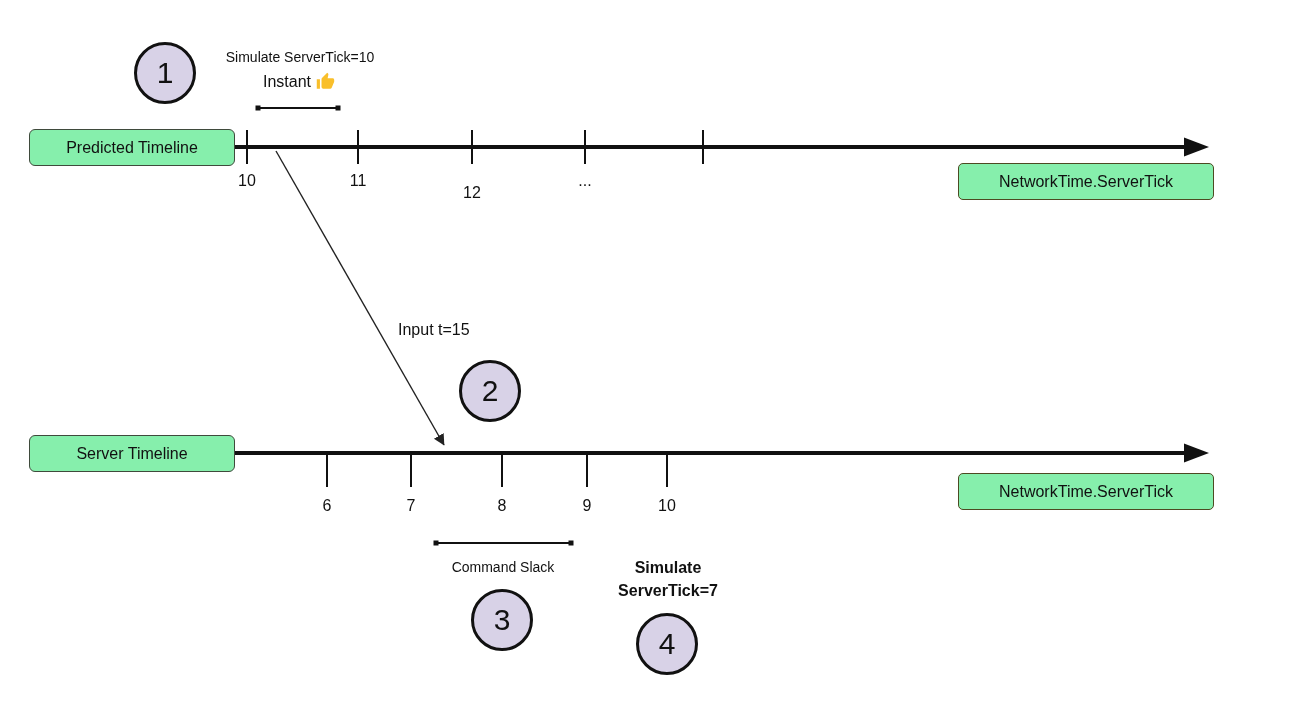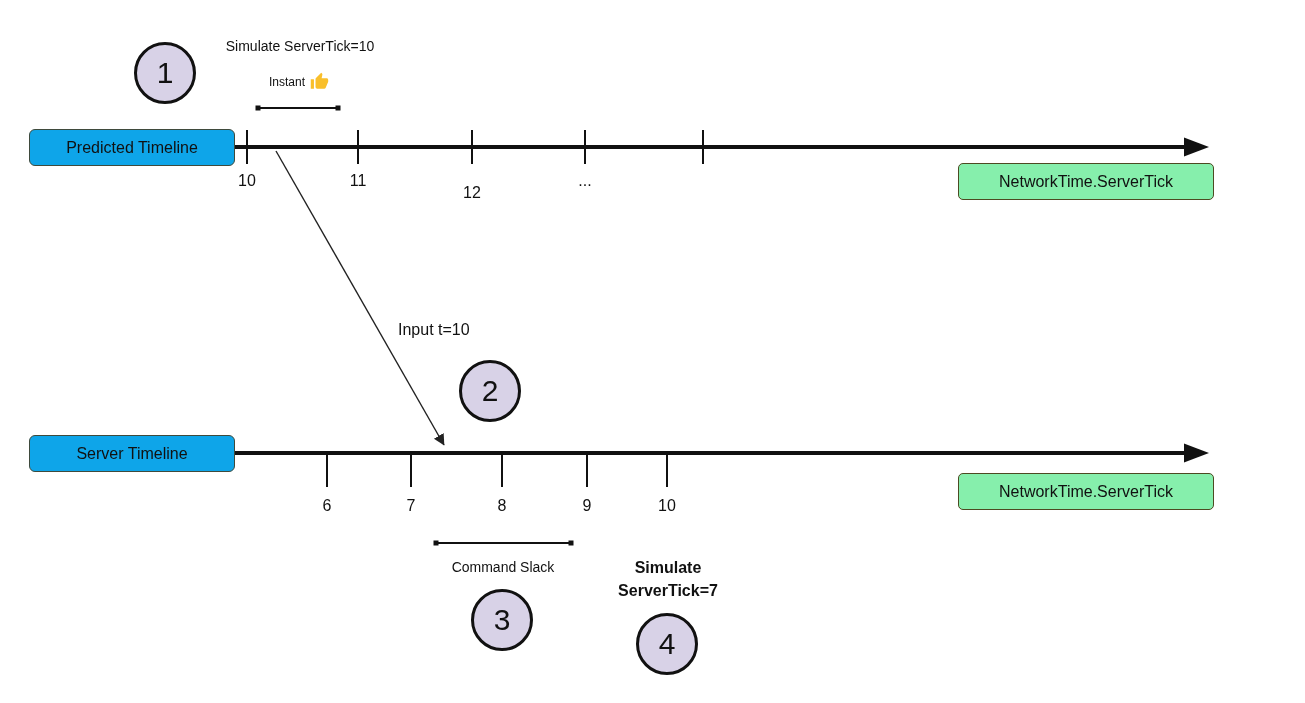--- a/index.html
+++ b/index.html
@@ -11,21 +11,21 @@
     overflow: hidden;
     font-family: "Liberation Sans", sans-serif;
     color: #111111;
   }
   .layer { position: absolute; left: 0; top: 0; }
 
   .box-green {
     position: absolute;
     width: 206px;
     height: 37px;
-    background: #0ea5e9;
+    background: #86efac;
     border: 1.6px solid #3f4a3c;
     border-radius: 6px;
     display: flex;
     align-items: center;
     justify-content: center;
     font-size: 16px;
     box-sizing: border-box;
   }
   .badge {
     position: absolute;
@@ -63,21 +63,21 @@
   .caption.centered { transform: translateX(-50%); text-align: center; }
   .cap-14 { font-size: 14px; }
   .cap-16 { font-size: 16px; }
   .two-line { line-height: 23px; font-weight: bold; }
   .instant-row {
     position: absolute;
     transform: translateX(-50%);
     display: flex;
     align-items: center;
     gap: 5px;
-    font-size: 12px;
+    font-size: 16px;
   }
   .thumb-icon { width: 19px; height: 19px; }
 </style>
 </head>
 <body>
 
 <div class="canvas">
 
   <svg class="layer" width="1305" height="703" viewBox="0 0 1305 703">
     <defs>
@@ -132,29 +132,29 @@
   <div class="tick-label" style="left:472px; top:184px;">12</div>
   <div class="tick-label" style="left:585px; top:172px;">...</div>
 
   <div class="tick-label" style="left:327px; top:497px;">6</div>
   <div class="tick-label" style="left:411px; top:497px;">7</div>
   <div class="tick-label" style="left:502px; top:497px;">8</div>
   <div class="tick-label" style="left:587px; top:497px;">9</div>
   <div class="tick-label" style="left:667px; top:497px;">10</div>
 
   <div class="step-circle" style="left:134px; top:42px;">1</div>
-  <div class="caption centered cap-14" style="left:300px; top:38px;">Simulate ServerTick=10</div>
+  <div class="caption centered cap-14" style="left:300px; top:49px;">Simulate ServerTick=10</div>
   <div class="instant-row" style="left:299px; top:72px;">
     <span>Instant</span>
     <svg class="thumb-icon" viewBox="0 0 24 24">
       <path fill="#f9bf2b" d="M1 21h4V9H1v12zM23 10c0-1.1-.9-2-2-2h-6.31l.95-4.57.03-.32c0-.41-.17-.79-.44-1.06L14.17 1 7.58 7.59C7.22 7.95 7 8.45 7 9v10c0 1.1.9 2 2 2h9c.83 0 1.54-.5 1.84-1.22l3.02-7.05c.09-.23.14-.47.14-.73v-2z"></path>
     </svg>
   </div>
 
-  <div class="caption cap-16" style="left:398px; top:321px;">Input t=10</div>
+  <div class="caption cap-16" style="left:398px; top:321px;">Input t=15</div>
   <div class="step-circle" style="left:459px; top:360px;">2</div>
 
   <div class="caption centered cap-14" style="left:503px; top:559px;">Command Slack</div>
   <div class="step-circle" style="left:471px; top:589px;">3</div>
 
   <div class="caption centered cap-16 two-line" style="left:668px; top:556px;">
     <div>Simulate</div>
     <div>ServerTick=7</div>
   </div>
   <div class="step-circle" style="left:636px; top:613px;">4</div>

